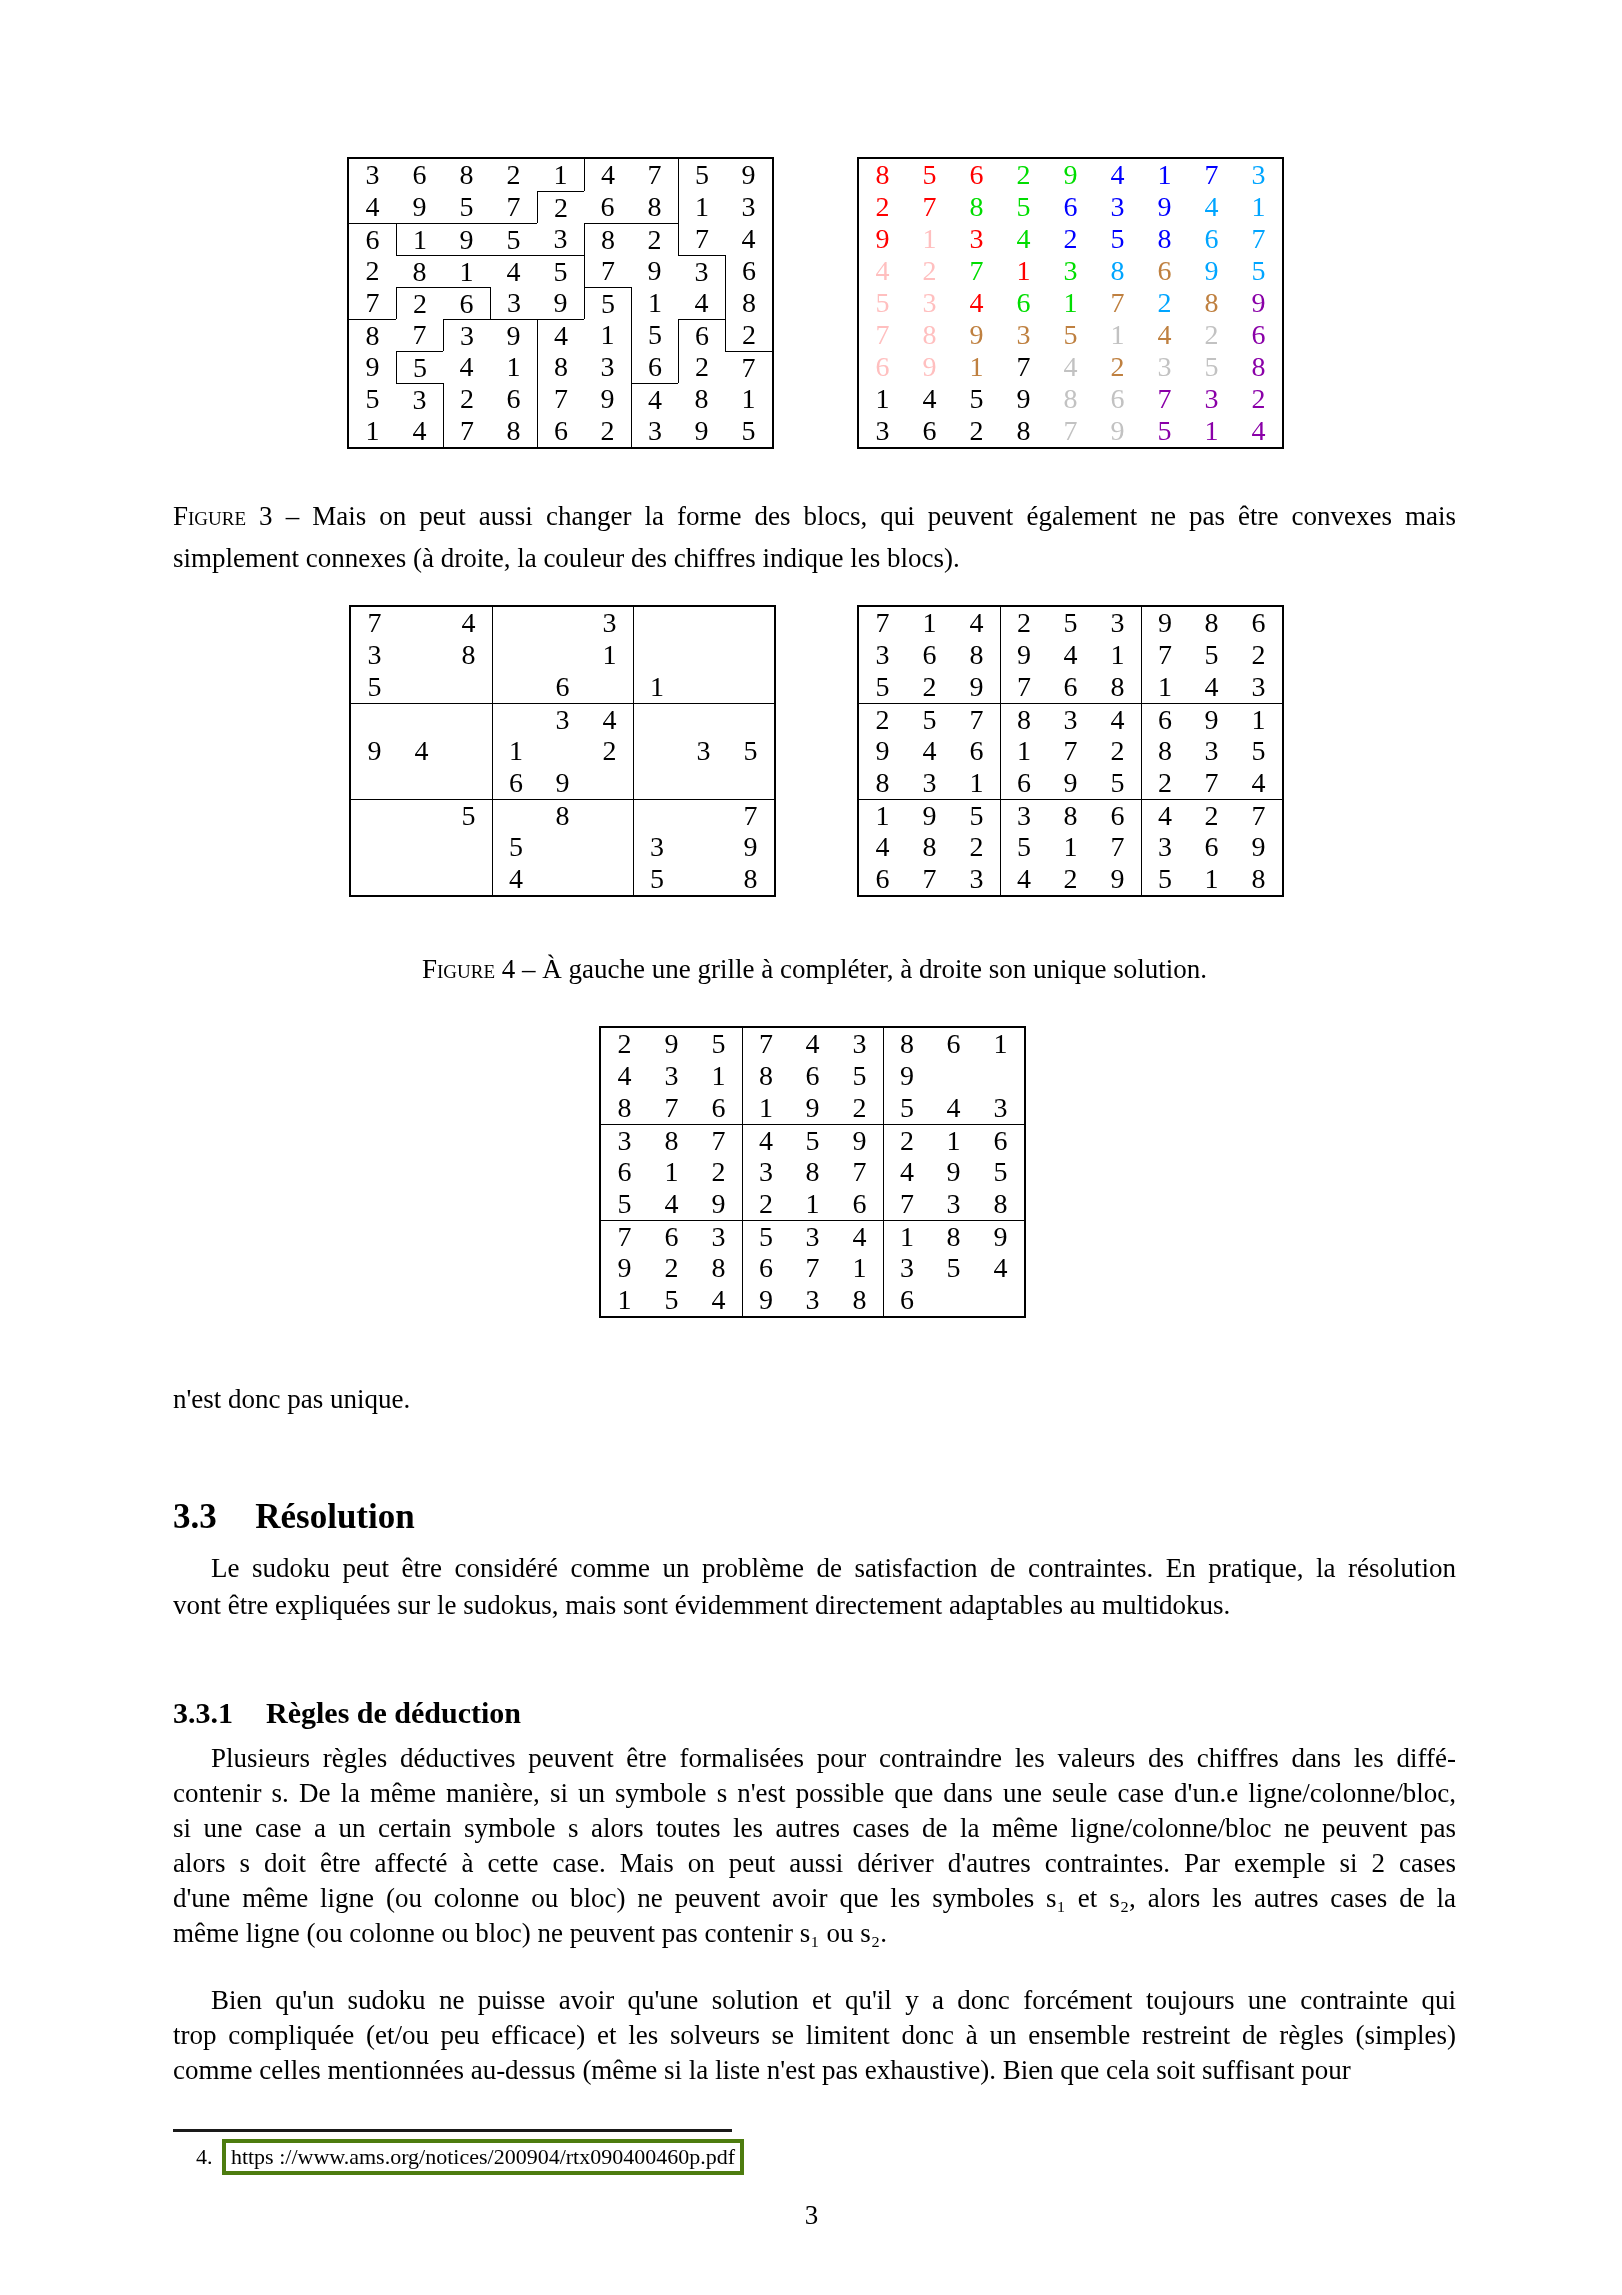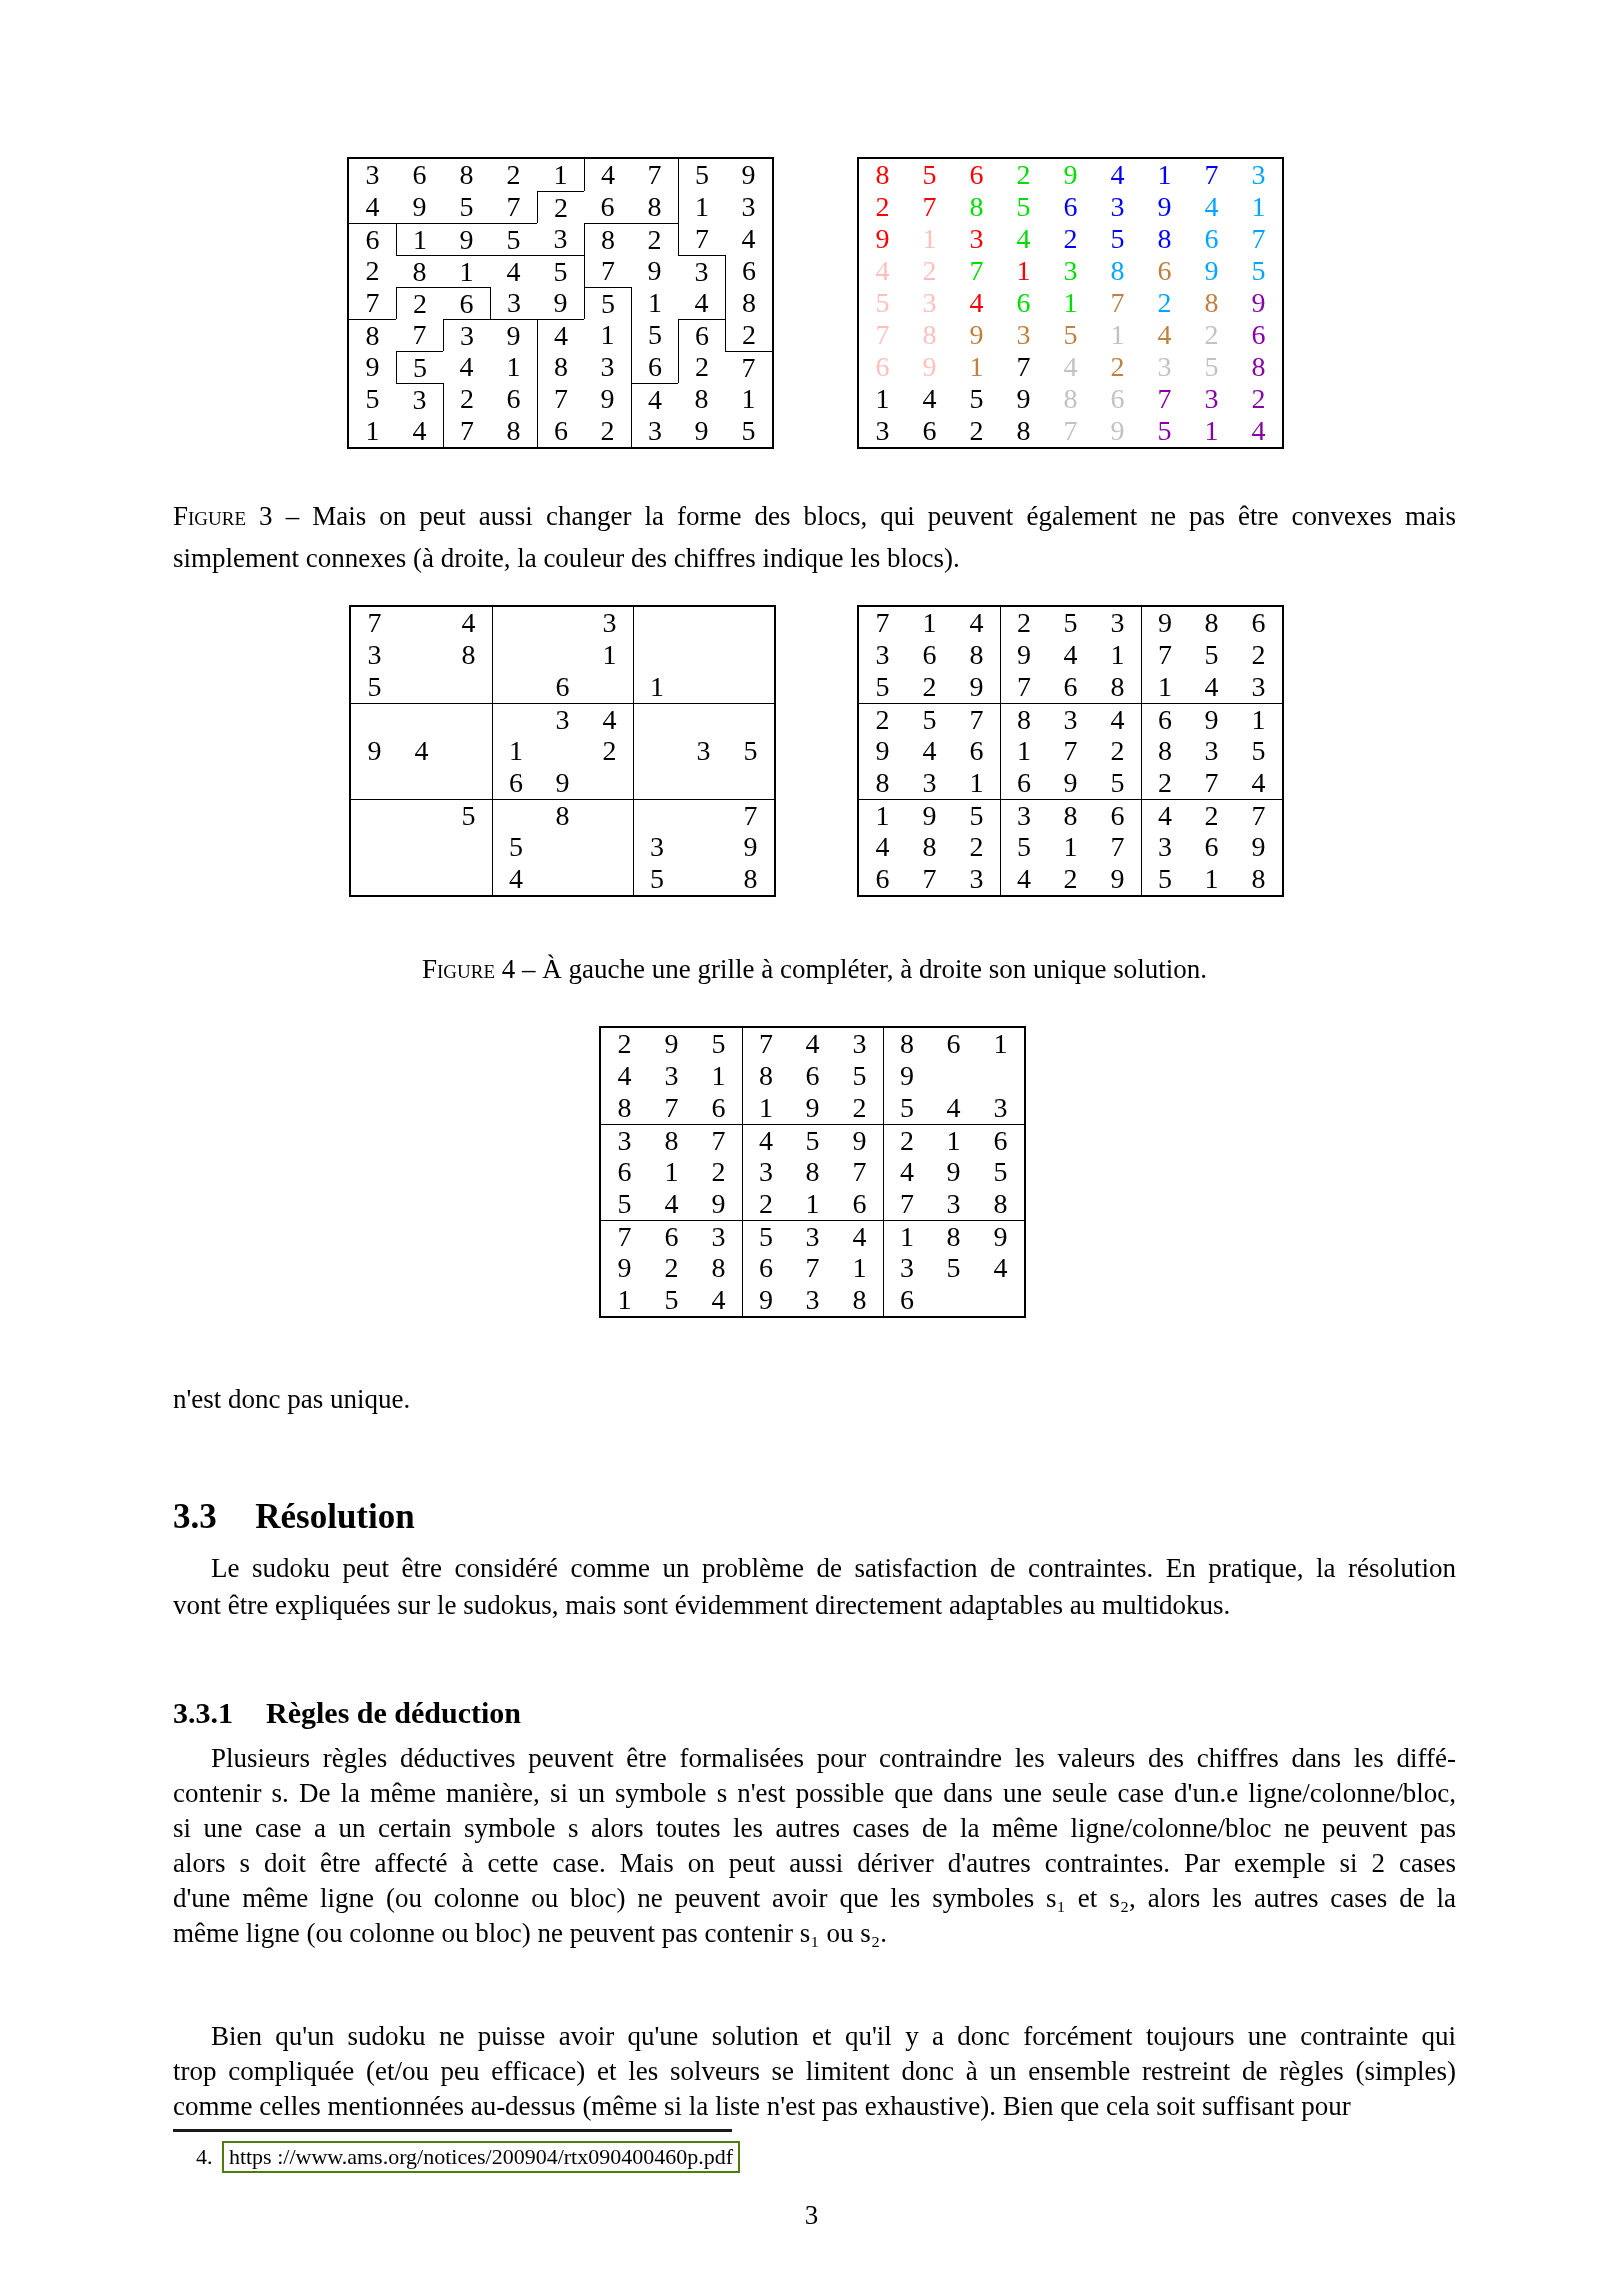--- a/index.html
+++ b/index.html
@@ -16,33 +16,33 @@
   .ind{text-indent:38px;}
   .sc{font-variant:small-caps;}
   .heading{position:absolute;left:173px;font-weight:bold;}
   #h33{top:1497px;font-size:35px;}
   #h331{top:1696px;font-size:30px;}
   .hnum{margin-right:1.1em;}
   .fnmark{display:inline-block;font-size:17px;line-height:17px;border:1.3px solid #ff0000;
           padding:0 2px;vertical-align:10.5px;}
   #fnrule{position:absolute;left:173px;top:2129px;width:559px;height:2.6px;background:#1a1a1a;}
   #footnote{position:absolute;left:196px;top:2141px;font-size:22px;line-height:31px;}
-  .urlbox{border:2px solid #4d7c0f;padding:0.7px 5.2px 2px 5.2px;color:#000;text-decoration:none;margin-left:9.2px;}
+  .urlbox{border:4px solid #4d7c0f;padding:0.7px 5.2px 2px 5.2px;color:#000;text-decoration:none;margin-left:9.2px;}
   #pagenum{position:absolute;left:0;top:2200px;width:1623px;text-align:center;font-size:27px;}
   #caption4{top:948px;text-align:center;}
   #fig3-left{left:347px;top:157px;}
   #fig3-right{left:857px;top:157px;}
   #caption3{top:495px;}
   #fig4-left{left:349px;top:605px;}
   #fig4-right{left:857px;top:605px;}
   #fig5-grid{left:599px;top:1026px;}
   #caption5{top:1378px;}
   #para-res{top:1550px;line-height:37px;}
   #para-ded1{top:1741px;}
-  #para-ded2{top:1983px;margin-top:36px;}
+  #para-ded2{top:1983px;}
 </style>
 </head>
 <body>
 
 <div id="page">
 
   <div id="fig3-left" class="grid">
       <div class="cell">3</div>
       <div class="cell">6</div>
       <div class="cell">8</div>

